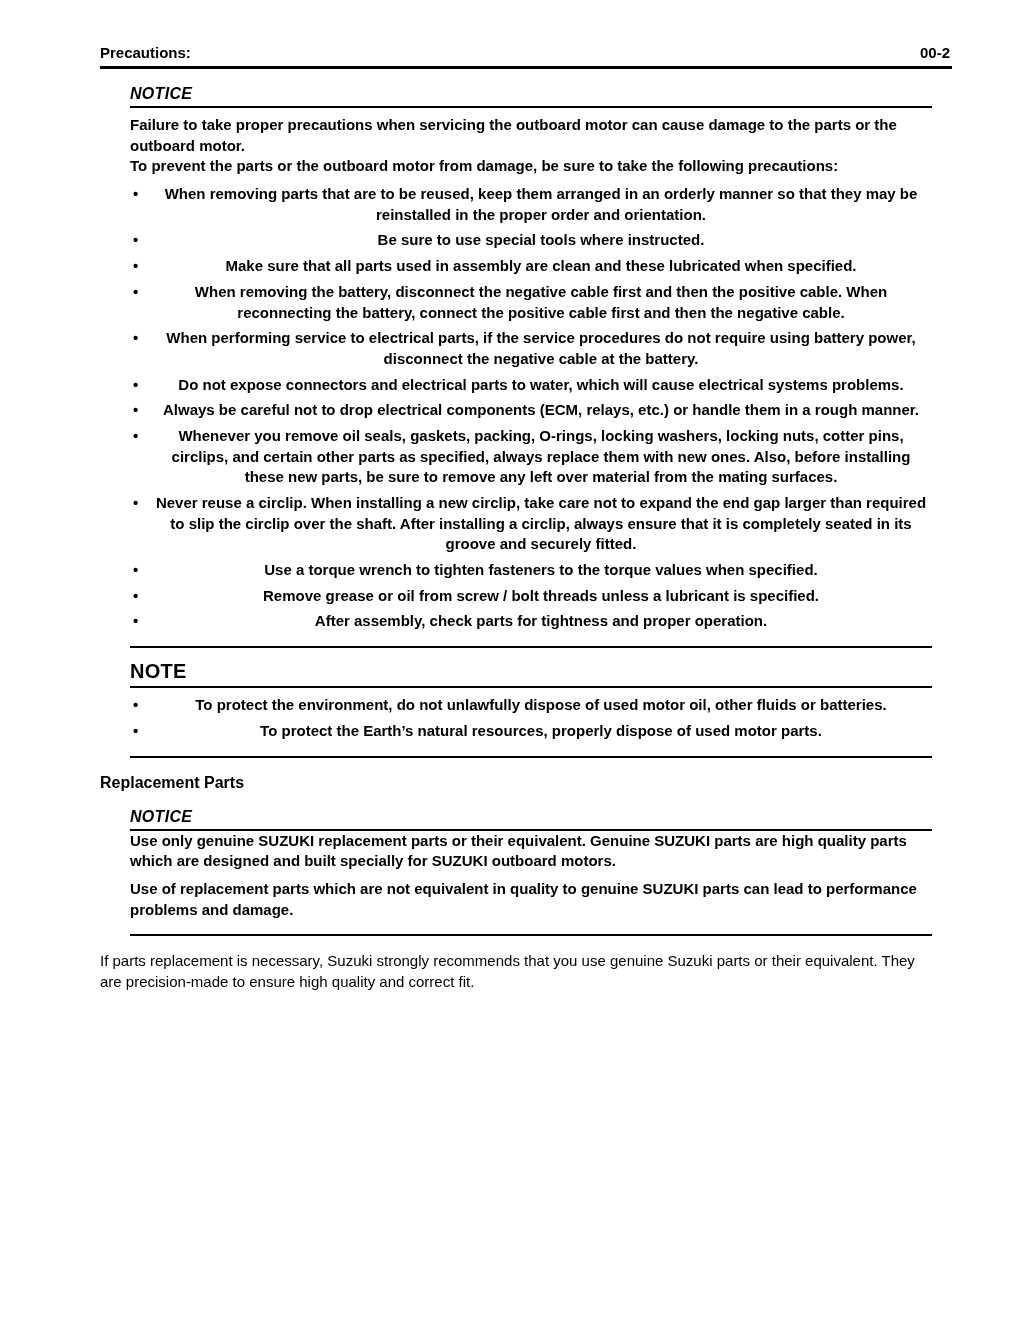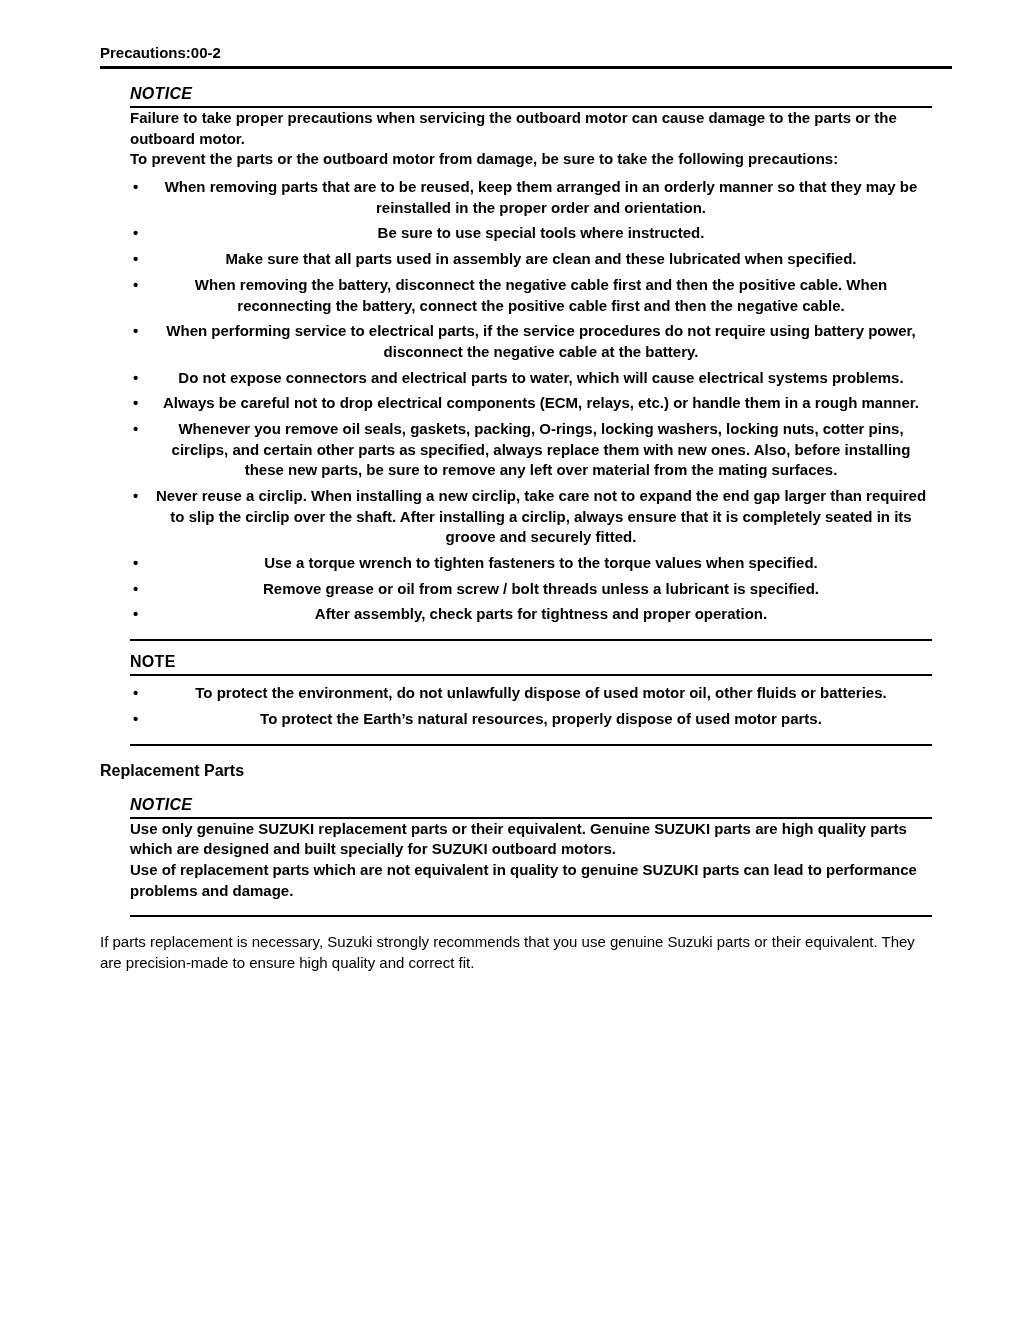--- a/index.html
+++ b/index.html
@@ -8,21 +8,21 @@
     width: 1024px;
     height: 1327px;
     font-family: "Liberation Sans", sans-serif;
     color: #000000;
     overflow: hidden;
   }
   .page { padding: 44px 72px 0 100px; }
 
   .header-row {
     display: flex;
-    justify-content: flex-start;
+    justify-content: space-between;
     align-items: baseline;
     font-weight: bold;
     font-size: 15px;
     padding-bottom: 5px;
     padding-right: 2px;
   }
   .rule-thick { border-top: 3.5px solid #000; }
   .rule-thin  { border-top: 2px solid #000; }
 
   .block { margin-left: 30px; margin-right: 20px; }
@@ -30,28 +30,28 @@
   .notice-title {
     font-style: italic;
     font-weight: bold;
     font-size: 16px;
     margin-top: 16px;
     margin-bottom: 3px;
     letter-spacing: 0.3px;
   }
   .note-title {
     font-weight: bold;
-    font-size: 16px;
+    font-size: 20px;
     margin-top: 12px;
     margin-bottom: 3px;
     letter-spacing: 0.3px;
   }
 
   .body-text { font-size: 15px; font-weight: bold; line-height: 1.38; }
-  p.lead { margin-top: 0; }
+  p.lead { margin-top: 7px; }
   p.cont { margin-top: 0; }
 
   ul.bullets { list-style: none; margin-top: 7px; }
   ul.bullets li {
     position: relative;
     padding-left: 20px;
     margin-bottom: 5px;
     font-size: 15px;
     font-weight: bold;
     line-height: 1.38;

